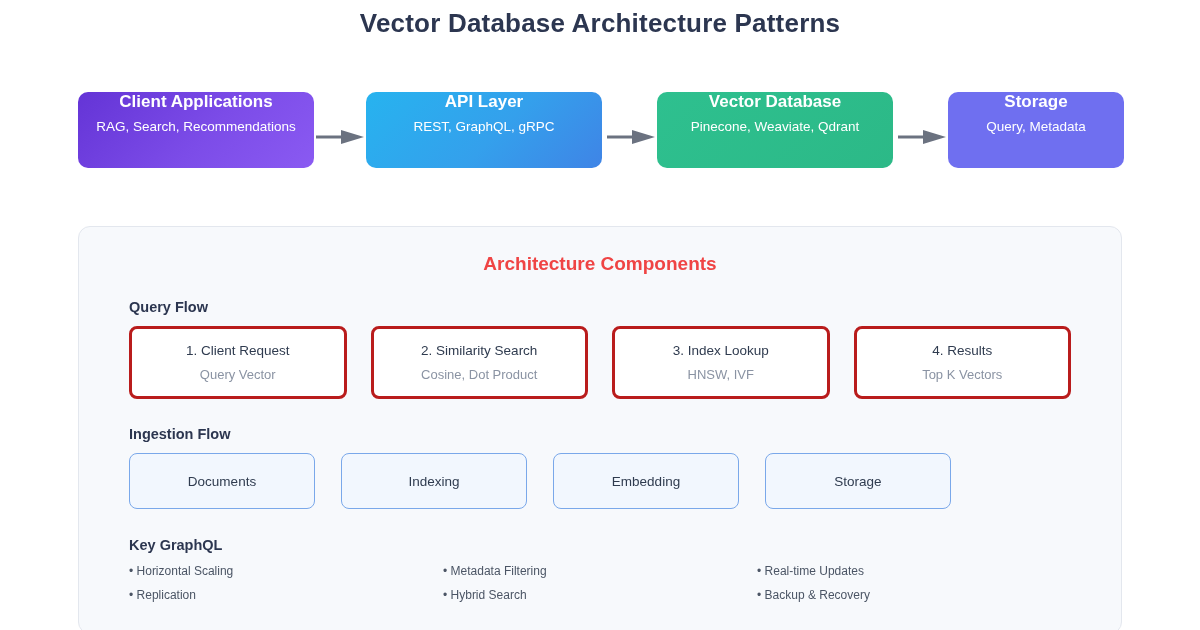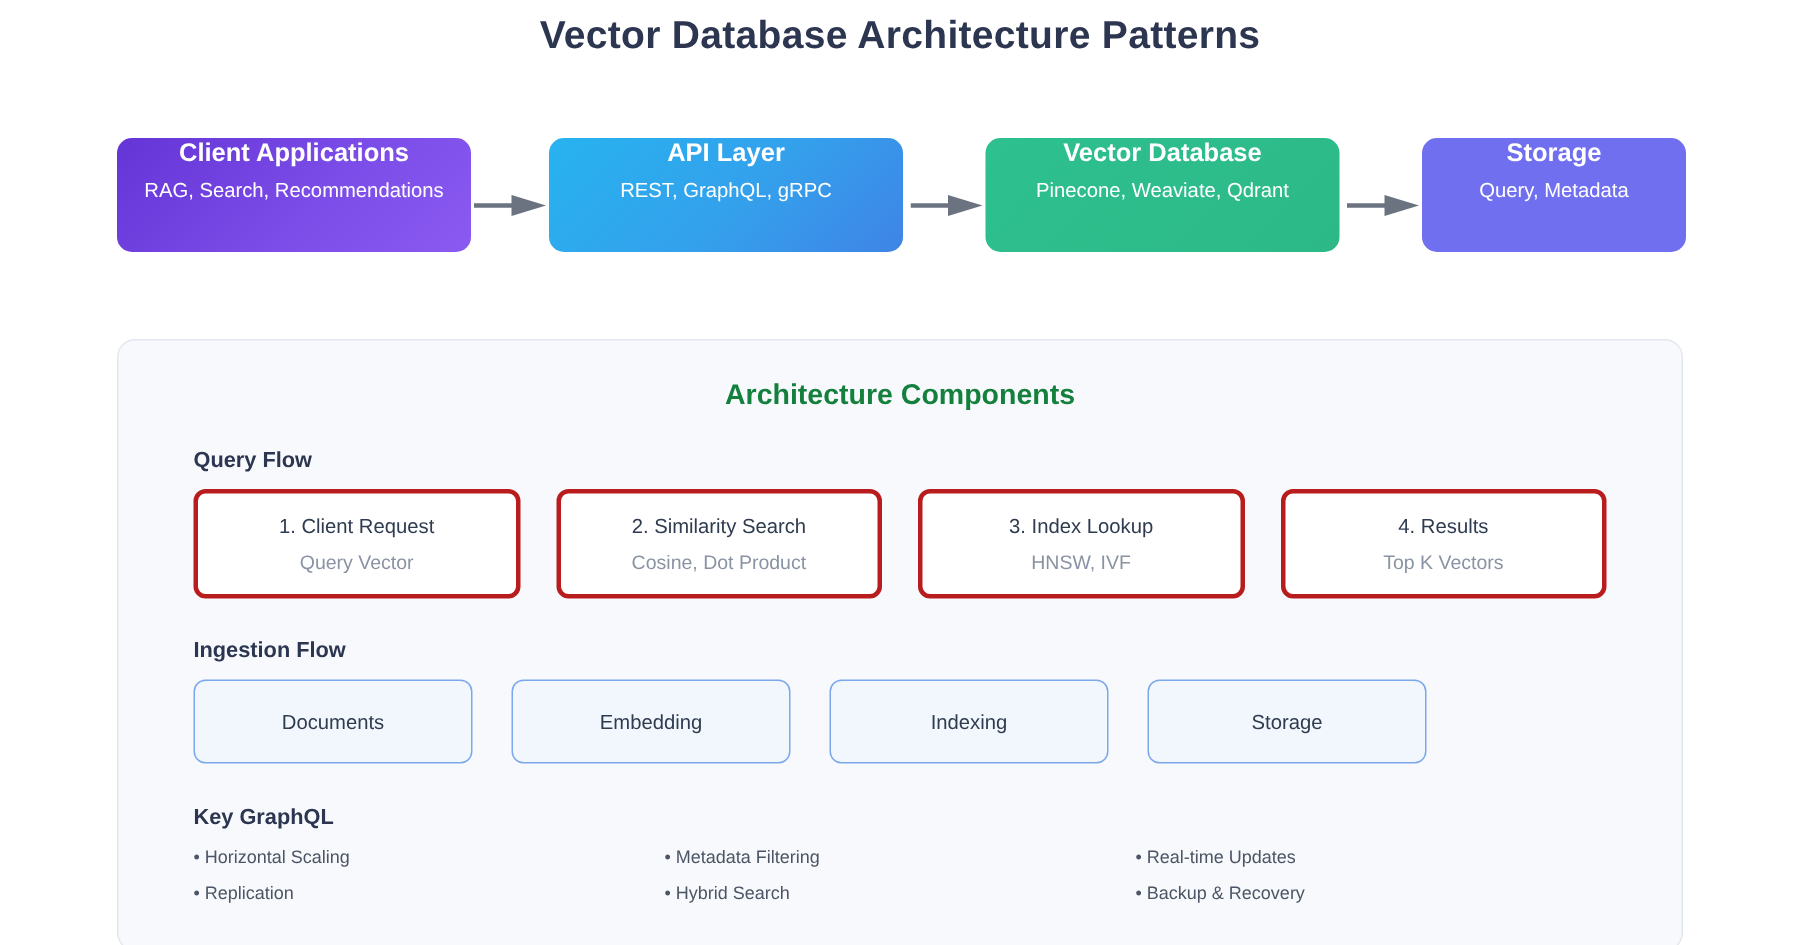--- a/index.html
+++ b/index.html
@@ -90,21 +90,21 @@
     background: #f7f9fc;
     border: 1px solid #e3e7ee;
     border-radius: 12px;
     padding: 20px 50px 0 50px;
   }
 
   #panel-heading {
     text-align: center;
     font-size: 19px;
     font-weight: bold;
-    color: #15803d;
+    color: #ef4444;
     margin-top: 6px;
     margin-bottom: 24px;
   }
 
   .section-heading {
     font-size: 14.5px;
     font-weight: bold;
     color: #2c3650;
     margin-bottom: 11px;
   }
@@ -250,22 +250,22 @@
           <div class="qc-sub">Top K Vectors</div>
         </div>
 
       </div>
     </div>
 
     <div>
       <div class="section-heading">Ingestion Flow</div>
       <div id="ingestion-boxes">
         <div class="ingestion-box">Documents</div>
+        <div class="ingestion-box">Indexing</div>
         <div class="ingestion-box">Embedding</div>
-        <div class="ingestion-box">Indexing</div>
         <div class="ingestion-box">Storage</div>
       </div>
     </div>
 
     <div>
       <div class="section-heading">Key GraphQL</div>
       <div id="features-grid">
         <div class="feature-item">• Horizontal Scaling</div>
         <div class="feature-item">• Metadata Filtering</div>
         <div class="feature-item">• Real-time Updates</div>

